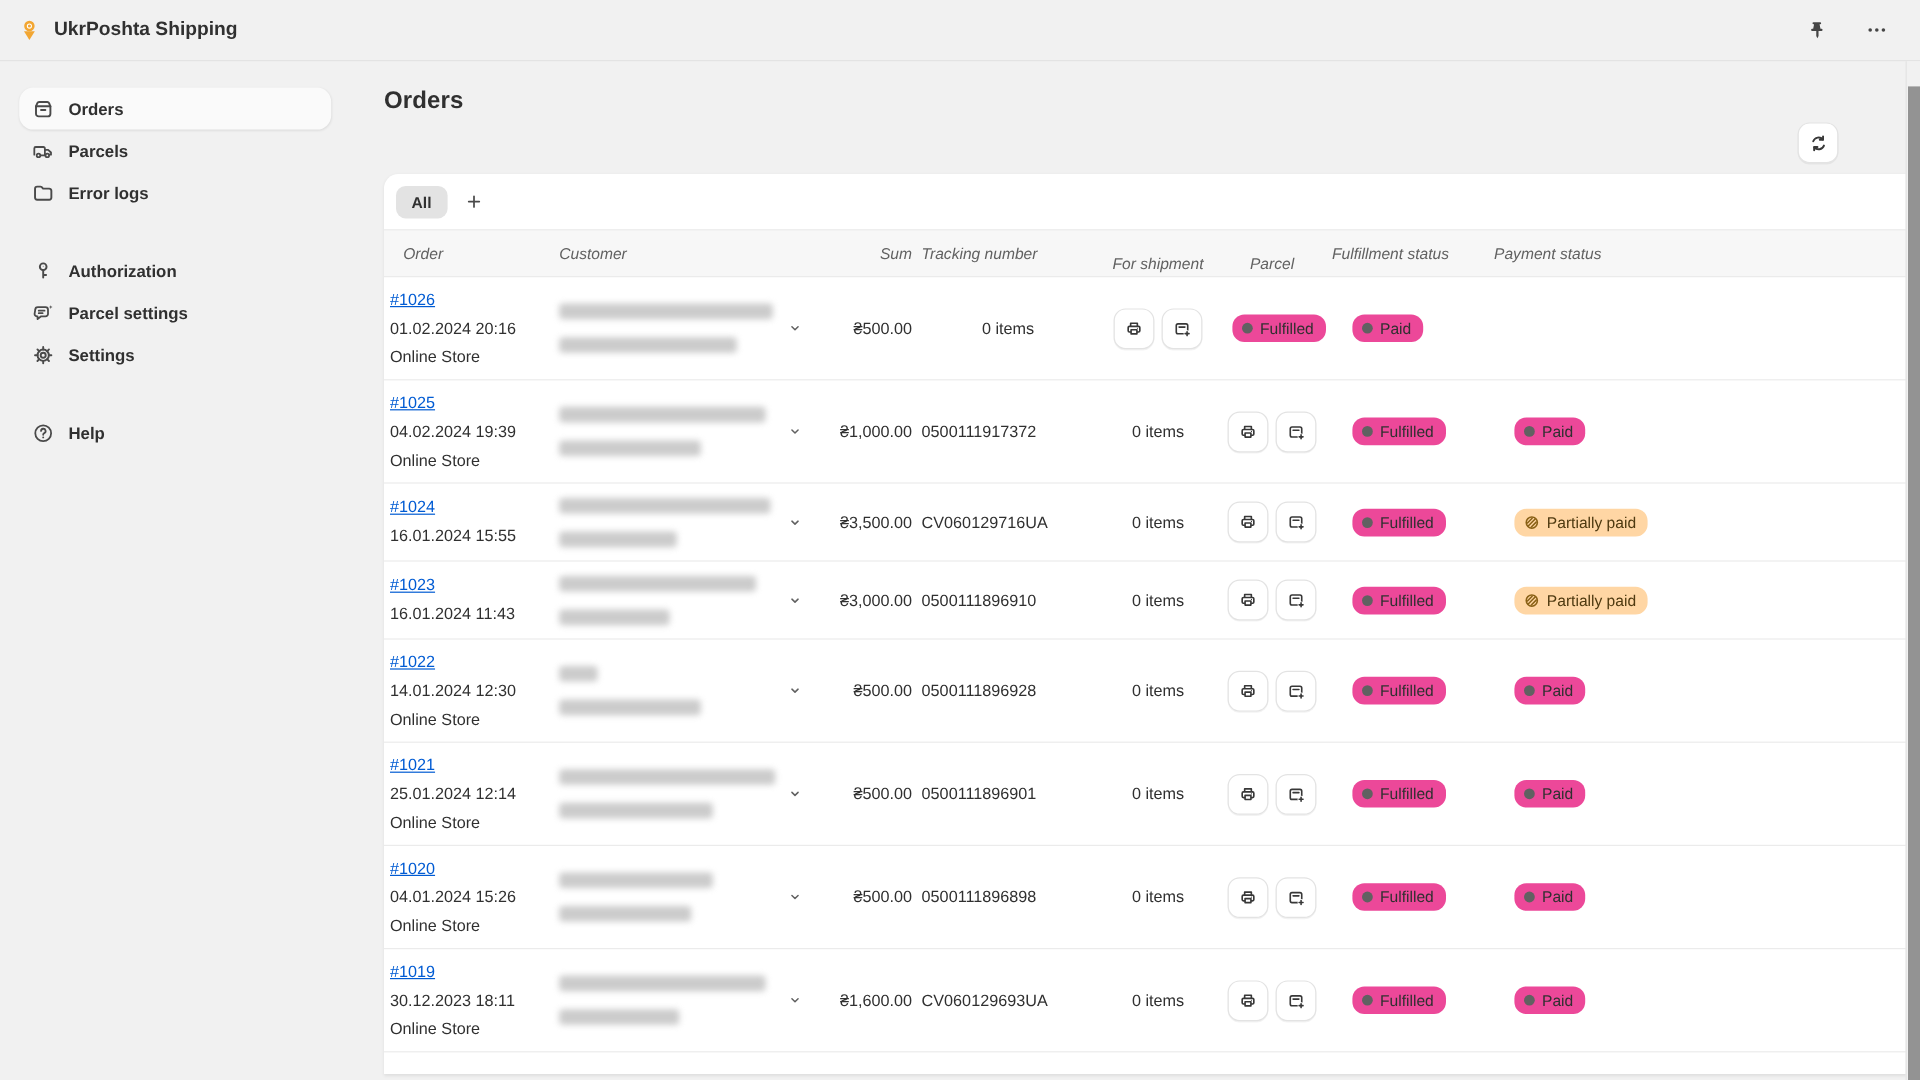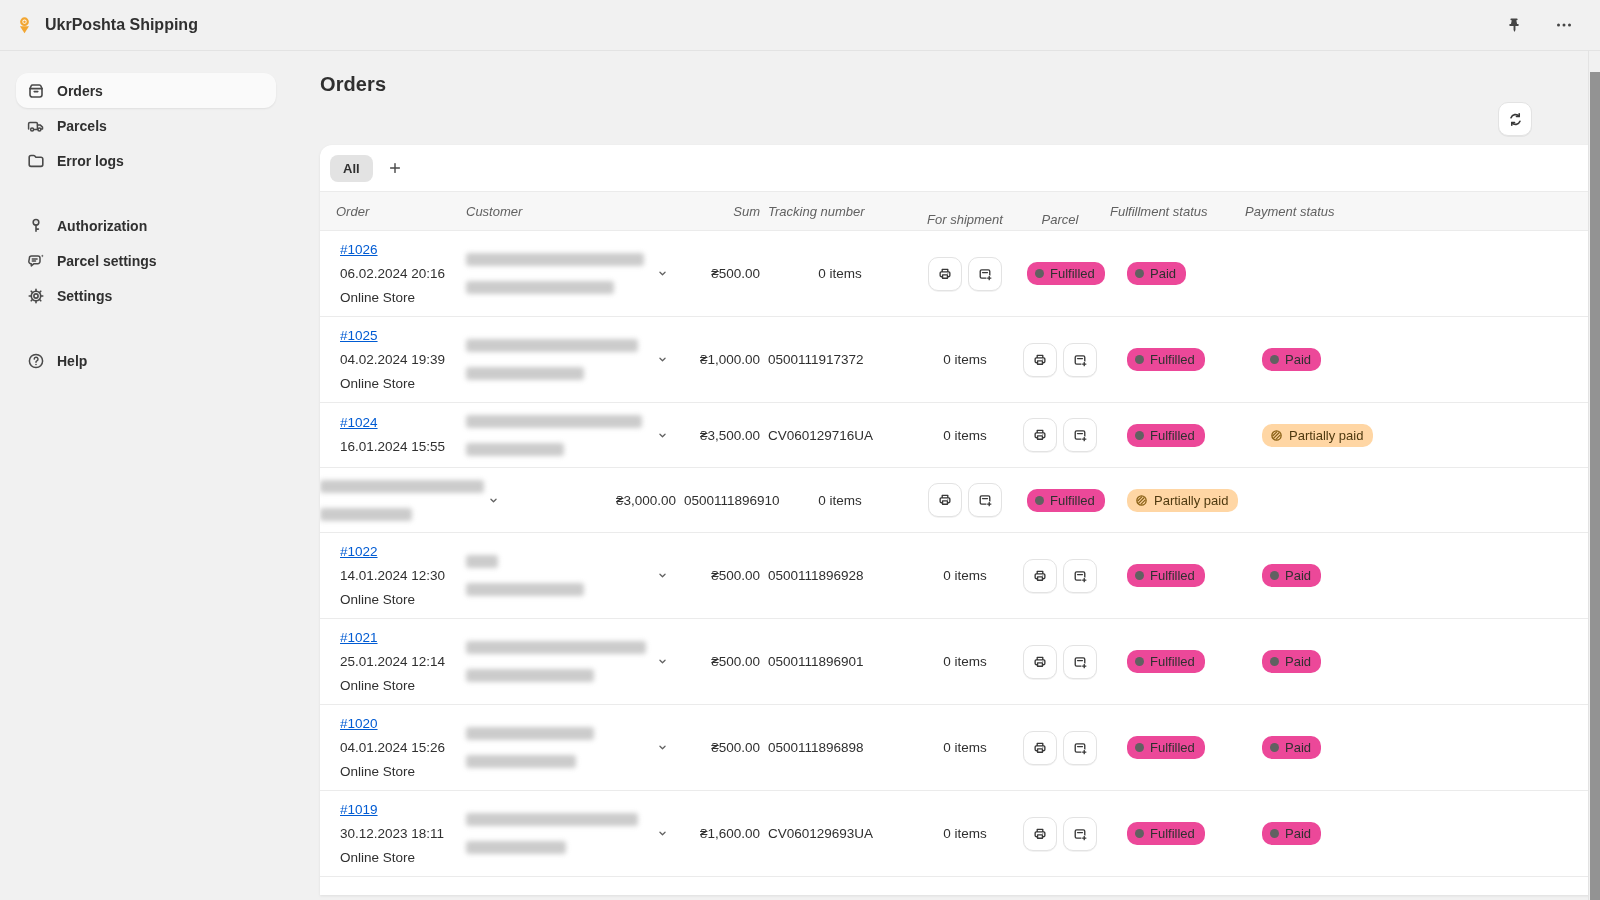--- a/index.html
+++ b/index.html
@@ -71,21 +71,21 @@
   }
   .th { padding:0;font-style:italic; }
   .th.c-order { padding-left:16px; }
   .th.c-sum { text-align:right; }
   .th.c-track { padding-left:8px; }
   .th.c-ship, .th.c-parcel { text-align:center;margin-top:16px; }
 
   .trow { align-items:center; border-bottom:1px solid #ebebeb; }
   .trow.lines3 { height:86px; }
   .trow.lines2 { height:65px; }
-  .cell-order { padding-left:20px; line-height:24px; font-size:13.5px; }
+  .cell-order { padding-left:5px; line-height:24px; font-size:13.5px; }
   .order-link { color:#005BD3; text-decoration:underline; cursor:pointer; font-weight:400; }
   .cell-customer { display:flex; align-items:center; height:100%; }
   .blur-lines { flex:1; display:flex; flex-direction:column; justify-content:center; gap:15px; }
   .blur-bar { height:13px; border-radius:3px; background:#a9a9a9; filter:blur(2.6px); opacity:.6; }
   .chev-btn { background:none; border:none; cursor:pointer; padding:2px; margin-right:4px; }
   .cell-sum { text-align:right; font-size:13.5px; }
   .cell-track { padding-left:8px; display:flex; flex-direction:column; gap:12px; font-size:13.5px; }
   .cell-ship { text-align:center; font-size:13.5px; }
   .cell-parcel { display:flex; justify-content:center; gap:6px; }
   .mini-btn { width:34px; height:34px; border-radius:10px; }
@@ -284,21 +284,21 @@
         <div class="th c-ship">For shipment</div>
         <div class="th c-parcel">Parcel</div>
         <div class="th">Fulfillment status</div>
         <div class="th">Payment status</div>
       </div>
 
       <div id="tbody">
   <div class="trow grid-cols lines3">
     <div class="cell-order">
       <div><a class="order-link">#1026</a></div>
-      <div>06.02.2024 20:16</div>
+      <div>01.02.2024 20:16</div>
       <div>Online Store</div>
     </div>
     <div class="cell-customer">
       <div class="blur-lines">
         <div class="blur-bar" style="width: 178px;"></div>
         <div class="blur-bar" style="width: 148px;"></div>
       </div>
       <button class="chev-btn">
         <span>
           <svg width="15" height="15" viewBox="0 0 20 20" fill="none" stroke="#616161" stroke-width="1.7" stroke-linecap="round" stroke-linejoin="round">
@@ -467,20 +467,25 @@
             <circle cx="7" cy="7" r="5"></circle>
             <path d="M4 9.8 9.8 4 M3.1 7.3 7.3 3.1 M6.6 10.9 10.9 6.6"></path>
           </svg>
         </span>
         <span>Partially paid</span>
       </span>
     </div>
   </div>
 
   <div class="trow grid-cols lines2">
+    <div class="cell-order">
+      <div><a class="order-link">#1023</a></div>
+      <div>16.01.2024 11:43</div>
+
+    </div>
     <div class="cell-customer">
       <div class="blur-lines">
         <div class="blur-bar" style="width: 164px;"></div>
         <div class="blur-bar" style="width: 92px;"></div>
       </div>
       <button class="chev-btn">
         <span>
           <svg width="15" height="15" viewBox="0 0 20 20" fill="none" stroke="#616161" stroke-width="1.7" stroke-linecap="round" stroke-linejoin="round">
             <path d="M6.6 8.4 10 11.7 13.4 8.4"></path>
           </svg>

